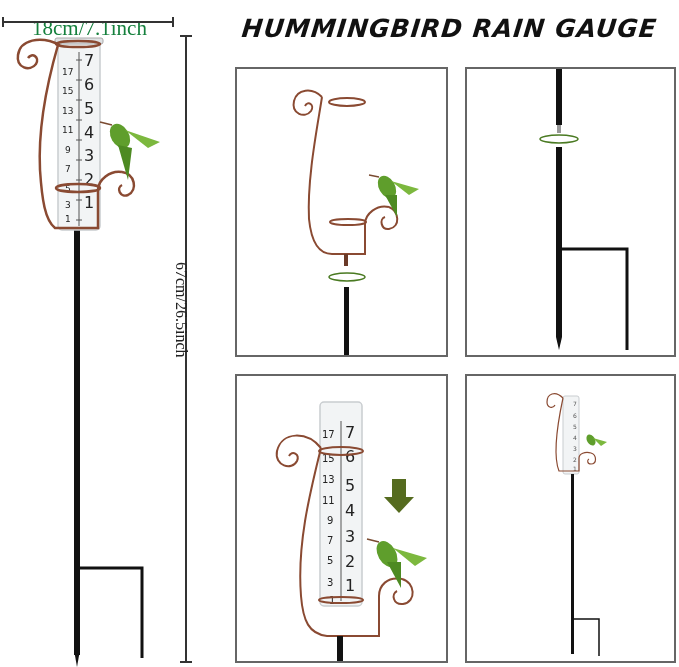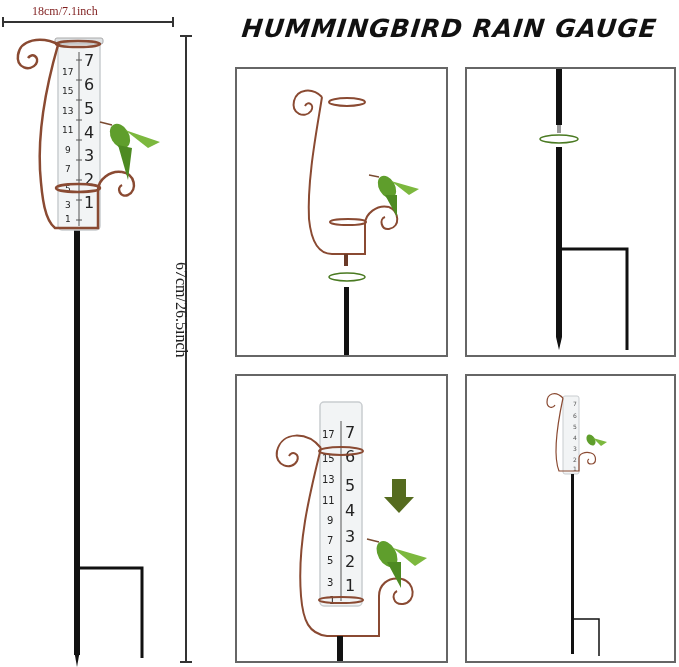--- a/index.html
+++ b/index.html
@@ -1,19 +1,19 @@
 <!DOCTYPE html>
 <html><head>
 <meta charset="utf-8">
 <style>
   html,body{margin:0;padding:0;background:#fff;}
   body{width:679px;height:667px;position:relative;overflow:hidden;font-family:"Liberation Serif",serif;}
   .abs{position:absolute;}
   .title{left:242px;top:14px;font-family:"DejaVu Sans",sans-serif;font-weight:bold;font-style:italic;font-size:25px;letter-spacing:1px;color:#111;white-space:nowrap;transform:skewX(-6deg);}
-  .dim-w-label{left:32px;top:4px;font-size:12px;color:#7f1d1d;}
+  .dim-w-label{left:32px;top:16px;font-size:21px;color:#15803d;}
   .dim-w-line{left:3px;top:21px;width:170px;height:2px;background:#333;}
   .dim-w-cap{width:2px;height:10px;background:#333;top:17px;}
   .dim-h-line{left:185px;top:36px;width:2px;height:626px;background:#333;}
   .dim-h-cap{left:180px;width:12px;height:2px;background:#333;}
   .dim-h-label{left:190px;top:262px;font-size:16px;color:#222;transform:rotate(90deg);transform-origin:left top;white-space:nowrap;}
   .panel{border:2px solid #666;background:#fff;box-sizing:border-box;overflow:hidden;}
   svg{display:block;}
 </style>
 </head>
 <body>

